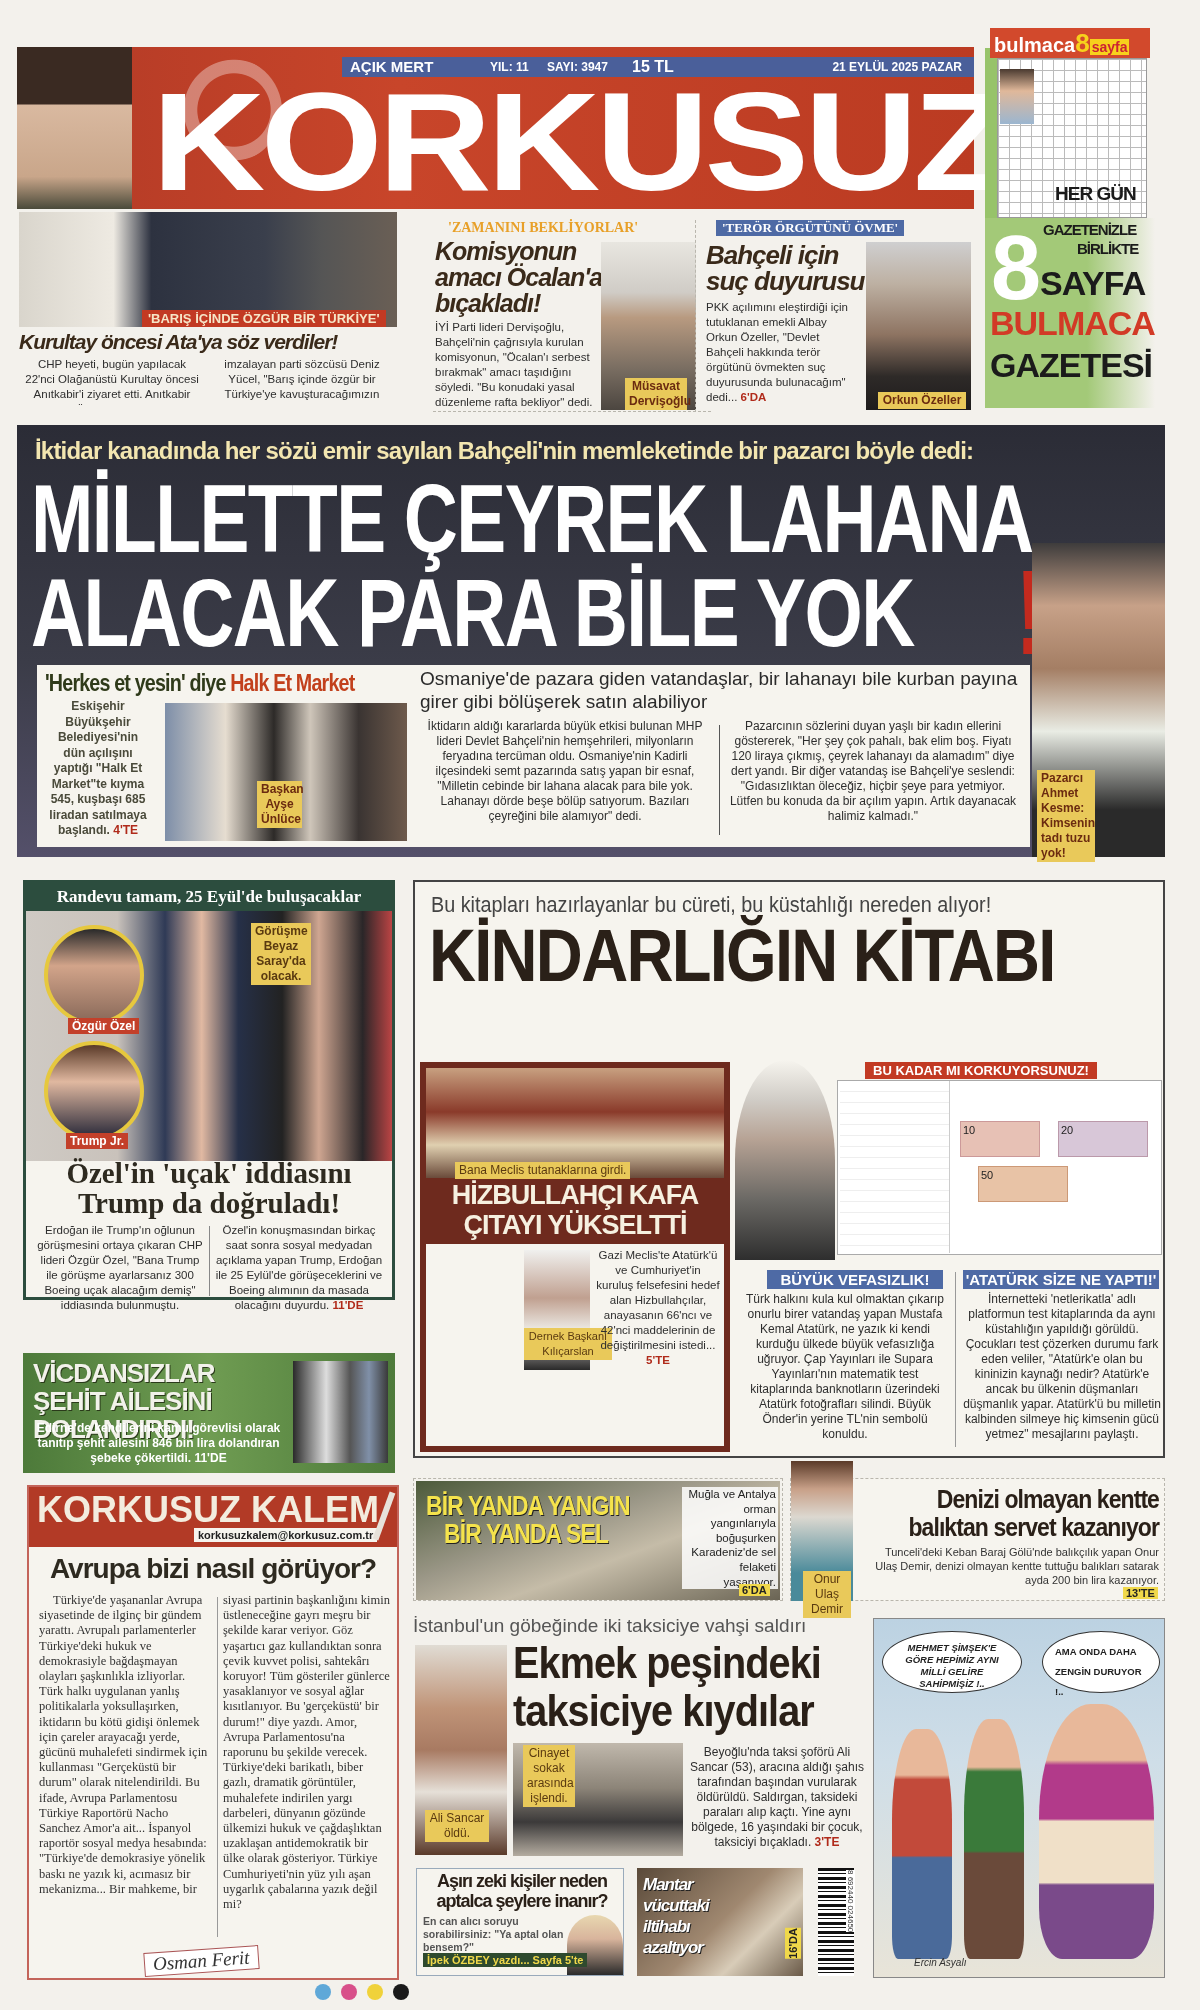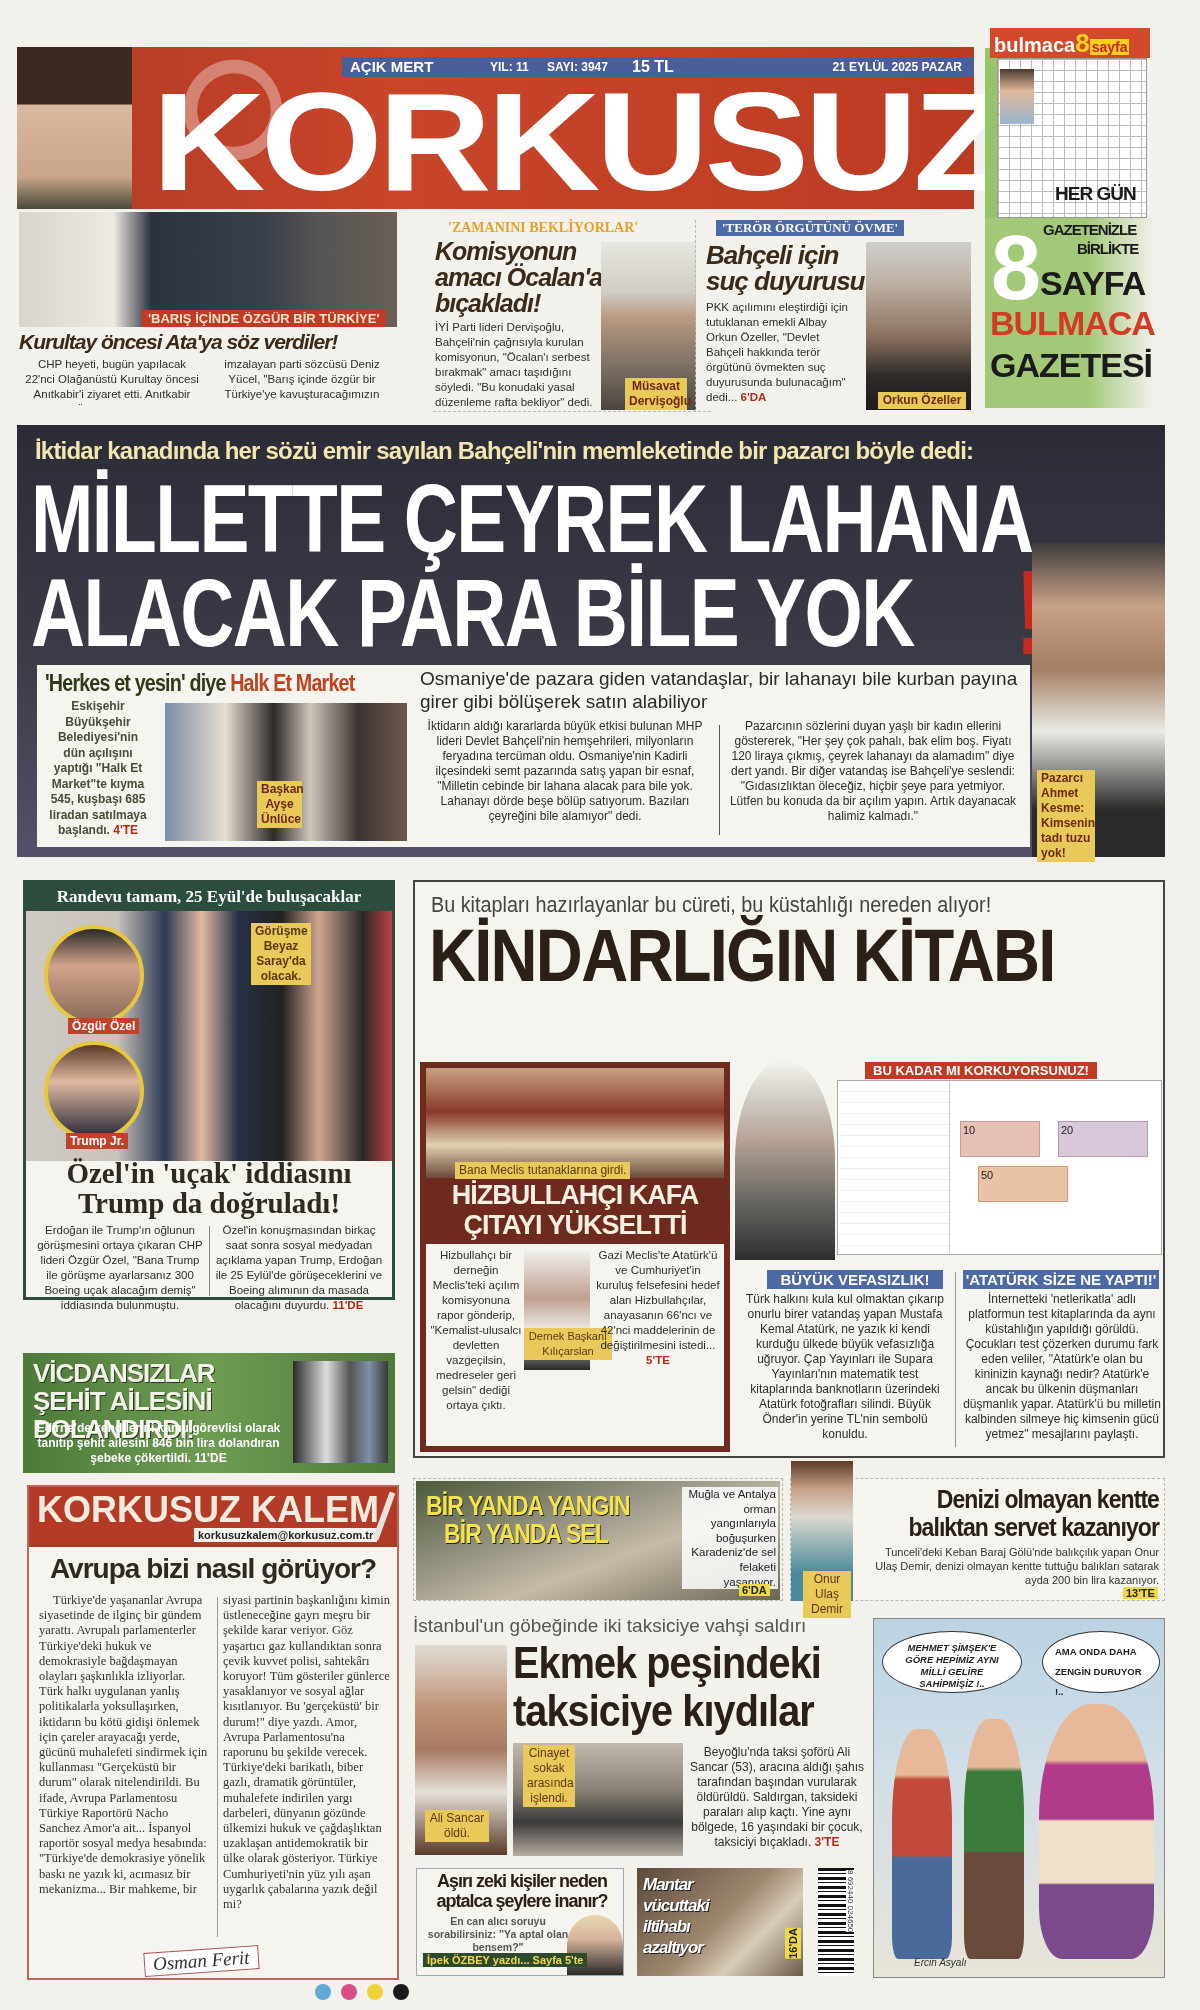--- a/index.html
+++ b/index.html
@@ -115,21 +115,20 @@
 
 <div class="abs" style="left:413px;top:880px;width:752px;height:578px;border:2px solid #444;background:#f6f4ee;">
   <div class="abs" style="left:16px;top:10px;font-size:22px;color:#444;white-space:nowrap;transform:scaleX(0.9);transform-origin:left">Bu kitapları hazırlayanlar bu cüreti, bu küstahlığı nereden alıyor!</div>
   <div class="abs cond" style="left:14px;top:34px;font-size:74px;line-height:80px;color:#2a2018;white-space:nowrap;transform:scaleX(0.88);transform-origin:left;letter-spacing:-2px">KİNDARLIĞIN KİTABI</div>
 
   <div class="abs" style="left:5px;top:180px;width:310px;height:390px;background:#6e2a1e;">
     <div class="abs photo" style="left:6px;top:6px;width:298px;height:110px;background:linear-gradient(180deg,#c8a080,#8a3a2a 40%,#e0d0b0 70%,#6a4a3a)"></div>
     <div class="abs tag" style="left:35px;top:100px;font-weight:normal;color:#5a3a10">Bana Meclis tutanaklarına girdi.</div>
     <div class="abs cond" style="left:8px;top:118px;width:294px;font-size:27px;line-height:30px;color:#f6f0e0;text-align:center">HİZBULLAHÇI KAFA ÇITAYI YÜKSELTTİ</div>
     <div class="abs" style="left:6px;top:182px;width:298px;height:202px;background:#f6f4ee"></div>
-    <div class="abs small" style="left:10px;top:186px;width:92px;text-align:center;font-size:11.5px">Hizbullahçı bir derneğin Meclis'teki açılım komisyonuna rapor gönderip, "Kemalist-ulusalcı devletten vazgeçilsin, medreseler geri gelsin" dediği ortaya çıktı.</div>
     <div class="abs photo" style="left:104px;top:188px;width:66px;height:120px;background:linear-gradient(180deg,#f0f0ee,#c0a090 40%,#eae6e0 65%,#2a2a2a)"></div>
     <div class="abs tag" style="left:104px;top:266px;width:88px;font-weight:normal;color:#5a3a10;font-size:11px">Dernek Başkanı Kılıçarslan</div>
     <div class="abs small" style="left:176px;top:186px;width:124px;text-align:center;font-size:11.5px"><span>Gazi Meclis'te Atatürk'ü ve Cumhuriyet'in kuruluş felsefesini hedef alan Hizbullahçılar, anayasanın 66'ncı ve 42'nci maddelerinin de değiştirilmesini istedi...</span> <b style="color:#b02a1a">5'TE</b></div>
   </div>
 
   <div class="abs" style="left:320px;top:178px;width:100px;height:200px;background:linear-gradient(180deg,#f6f4ee 0,#d0ccc6 20%,#b6a294 40%,#6a6864 70%,#2e2e2e 100%);border-radius:50% 50% 0 0"></div>
 
   <div class="abs" style="left:450px;top:180px;background:#c23a23;color:#fff;font-weight:bold;font-size:13px;padding:1px 8px">BU KADAR MI KORKUYORSUNUZ!</div>
   <div class="abs" style="left:422px;top:198px;width:325px;height:175px;background:#fff;border:1px solid #aaa;">
     <div class="abs" style="left:2px;top:0;width:110px;height:172px;border-right:1px solid #ccc;background:repeating-linear-gradient(180deg,#fff 0,#fff 10px,#eee 10px,#eee 11px)"></div>
@@ -181,21 +180,21 @@
   <div class="abs tag" style="left:12px;top:195px;width:64px;font-weight:normal;color:#5a3a10">Ali Sancar öldü.</div>
   <div class="abs cond" style="left:100px;top:24px;width:350px;font-size:44px;line-height:48px;color:#2a2018;transform:scaleX(0.9);transform-origin:left">Ekmek peşindeki taksiciye kıydılar</div>
   <div class="abs photo" style="left:100px;top:128px;width:170px;height:113px;background:linear-gradient(180deg,#c0b8ac,#8c8478 40%,#3c3a3a 70%,#b4aca0)"></div>
   <div class="abs tag" style="left:110px;top:130px;width:52px;font-weight:normal;color:#5a3a10">Cinayet sokak arasında işlendi.</div>
   <div class="abs small" style="left:276px;top:130px;width:176px;text-align:center;font-size:12px"><span>Beyoğlu'nda taksi şoförü Ali Sancar (53), aracına aldığı şahıs tarafından başından vurularak öldürüldü. Saldırgan, taksideki paraları alıp kaçtı. Yine aynı bölgede, 16 yaşındaki bir çocuk, taksiciyi bıçakladı.</span> <b style="color:#b02a1a">3'TE</b></div>
 </div>
 
 <div class="abs" style="left:416px;top:1868px;width:208px;height:108px;border:1px solid #9ab;background:#f6f4ee;">
   <div class="abs cond" style="left:6px;top:2px;width:198px;font-size:18px;line-height:20px;color:#2a2018;text-align:center">Aşırı zeki kişiler neden aptalca şeylere inanır?</div>
   <div class="abs photo" style="left:150px;top:46px;width:56px;height:60px;border-radius:50% 50% 0 0;background:linear-gradient(180deg,#e8d8b0,#d8b49c 40%,#2a2a2a)"></div>
-  <div class="abs" style="left:6px;top:46px;width:150px;font-size:10.5px;line-height:13px;font-weight:bold;color:#555;text-align:center">En can alıcı soruyu sorabilirsiniz: "Ya aptal olan bensem?"</div>
+  <div class="abs" style="left:6px;top:46px;width:150px;font-size:10.5px;line-height:13px;font-weight:bold;color:#555;text-align:left">En can alıcı soruyu sorabilirsiniz: "Ya aptal olan bensem?"</div>
   <div class="abs" style="left:6px;top:84px;background:#2e4a2e;color:#f0d84a;font-weight:bold;font-size:11px;padding:1px 4px;white-space:nowrap">İpek ÖZBEY yazdı... Sayfa 5'te</div>
 </div>
 
 <div class="abs" style="left:637px;top:1868px;width:166px;height:108px;background:linear-gradient(135deg,#5a4a3a,#a08870 50%,#d8ccb8 70%,#6a5a48);">
   <div class="abs cond" style="left:6px;top:6px;width:110px;font-size:17px;line-height:21px;color:#fff;font-style:italic;text-shadow:1px 1px 0 #222"><span>Mantar vücuttaki iltihabı azaltıyor</span></div>
   <div class="abs" style="left:148px;top:60px;background:#f0d84a;font-weight:bold;font-size:11px;padding:0 2px;writing-mode:vertical-rl;transform:rotate(180deg)">16'DA</div>
 </div>
 
 <div class="abs" style="left:818px;top:1868px;width:36px;height:108px;background:repeating-linear-gradient(180deg,#111 0,#111 3px,#fff 3px,#fff 5px,#111 5px,#111 6px,#fff 6px,#fff 9px);">
   <div class="abs" style="left:28px;top:2px;font-size:8px;writing-mode:vertical-rl;background:#fff;color:#333">8 692440 024650</div>

